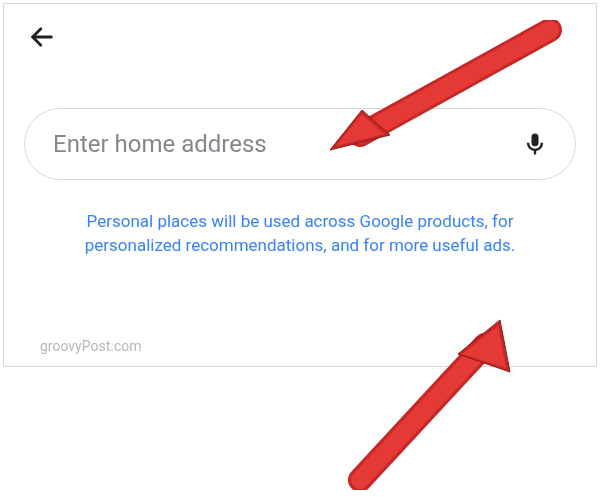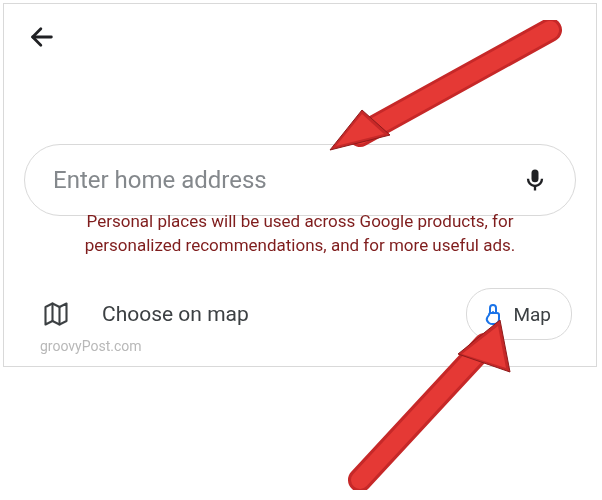--- a/index.html
+++ b/index.html
@@ -49,21 +49,20 @@
     left: 20px;
     top: 104px;
     right: 20px;
     height: 72px;
     border: 1px solid #d9d9d9;
     border-radius: 36px;
     display: flex;
     align-items: center;
     box-sizing: border-box;
     padding: 0 26px 0 26px;
-    margin-top: 36px;
   }
   .search-input {
     flex: 1;
     border: none;
     outline: none;
     font-size: 24px;
     color: #202124;
     background: transparent;
     font-family: inherit;
   }
@@ -77,21 +76,21 @@
     cursor: pointer;
     flex-shrink: 0;
   }
   .info-text {
     position: absolute;
     left: 40px;
     right: 40px;
     top: 206px;
     font-size: 17px;
     line-height: 1.4;
-    color: #7f1d1d;
+    color: #3b82f6;
     text-align: center;
   }
   .choose-row {
     position: absolute;
     left: 0;
     right: 0;
     top: 282px;
     height: 56px;
     display: flex;
     align-items: center;
@@ -155,37 +154,20 @@
   <div class="search-pill">
     <input class="search-input" type="text" placeholder="Enter home address" style="">
     <svg class="mic" viewBox="0 0 24 24" fill="currentColor">
       <path d="M12 14a3 3 0 0 0 3-3V6a3 3 0 0 0-6 0v5a3 3 0 0 0 3 3z"></path>
       <path d="M17 11a5 5 0 0 1-10 0H5a7 7 0 0 0 6 6.92V21h2v-3.08A7 7 0 0 0 19 11z"></path>
     </svg>
   </div>
 
   <div class="info-text">Personal places will be used across Google products, for personalized recommendations, and for more useful ads.</div>
 
-  <div class="choose-row">
-    <svg class="map-icon" width="28" height="28" viewBox="0 0 24 24" fill="none" stroke="currentColor" stroke-width="1.8" stroke-linejoin="round" stroke-linecap="round">
-      <polygon points="3 6 9 3 15 6 21 3 21 18 15 21 9 18 3 21"></polygon>
-      <line x1="9" y1="3" x2="9" y2="18"></line>
-      <line x1="15" y1="6" x2="15" y2="21"></line>
-    </svg>
-    <div class="choose-label">Choose on map</div>
-
-    <div class="map-btn">
-      <svg width="24" height="24" viewBox="0 0 24 24" fill="none" stroke="#1a73e8" stroke-width="2" stroke-linecap="round" stroke-linejoin="round">
-        <path d="M9 11V6a3 3 0 0 1 6 0v5"></path>
-        <path d="M12 11v-1"></path>
-        <path d="M8 13l-1.5 2a4 4 0 0 0 .5 5l1 1a6 6 0 0 0 4 1h1a5 5 0 0 0 5-5v-4a2 2 0 0 0-2-2h-6a2 2 0 0 0-2 2z"></path>
-      </svg>
-      <span class="map-btn-label">Map</span>
-    </div>
-  </div>
 
   <div class="watermark">groovyPost.com</div>
 </div>
 
 <svg class="arrow" style="left:300px; top:20px;" width="270" height="140" viewBox="0 0 270 140">
   <defs>
     <linearGradient id="ga" x1="0" y1="0" x2="1" y2="1">
       <stop offset="0" stop-color="#e53935"></stop>
       <stop offset="1" stop-color="#b71c1c"></stop>
     </linearGradient>

